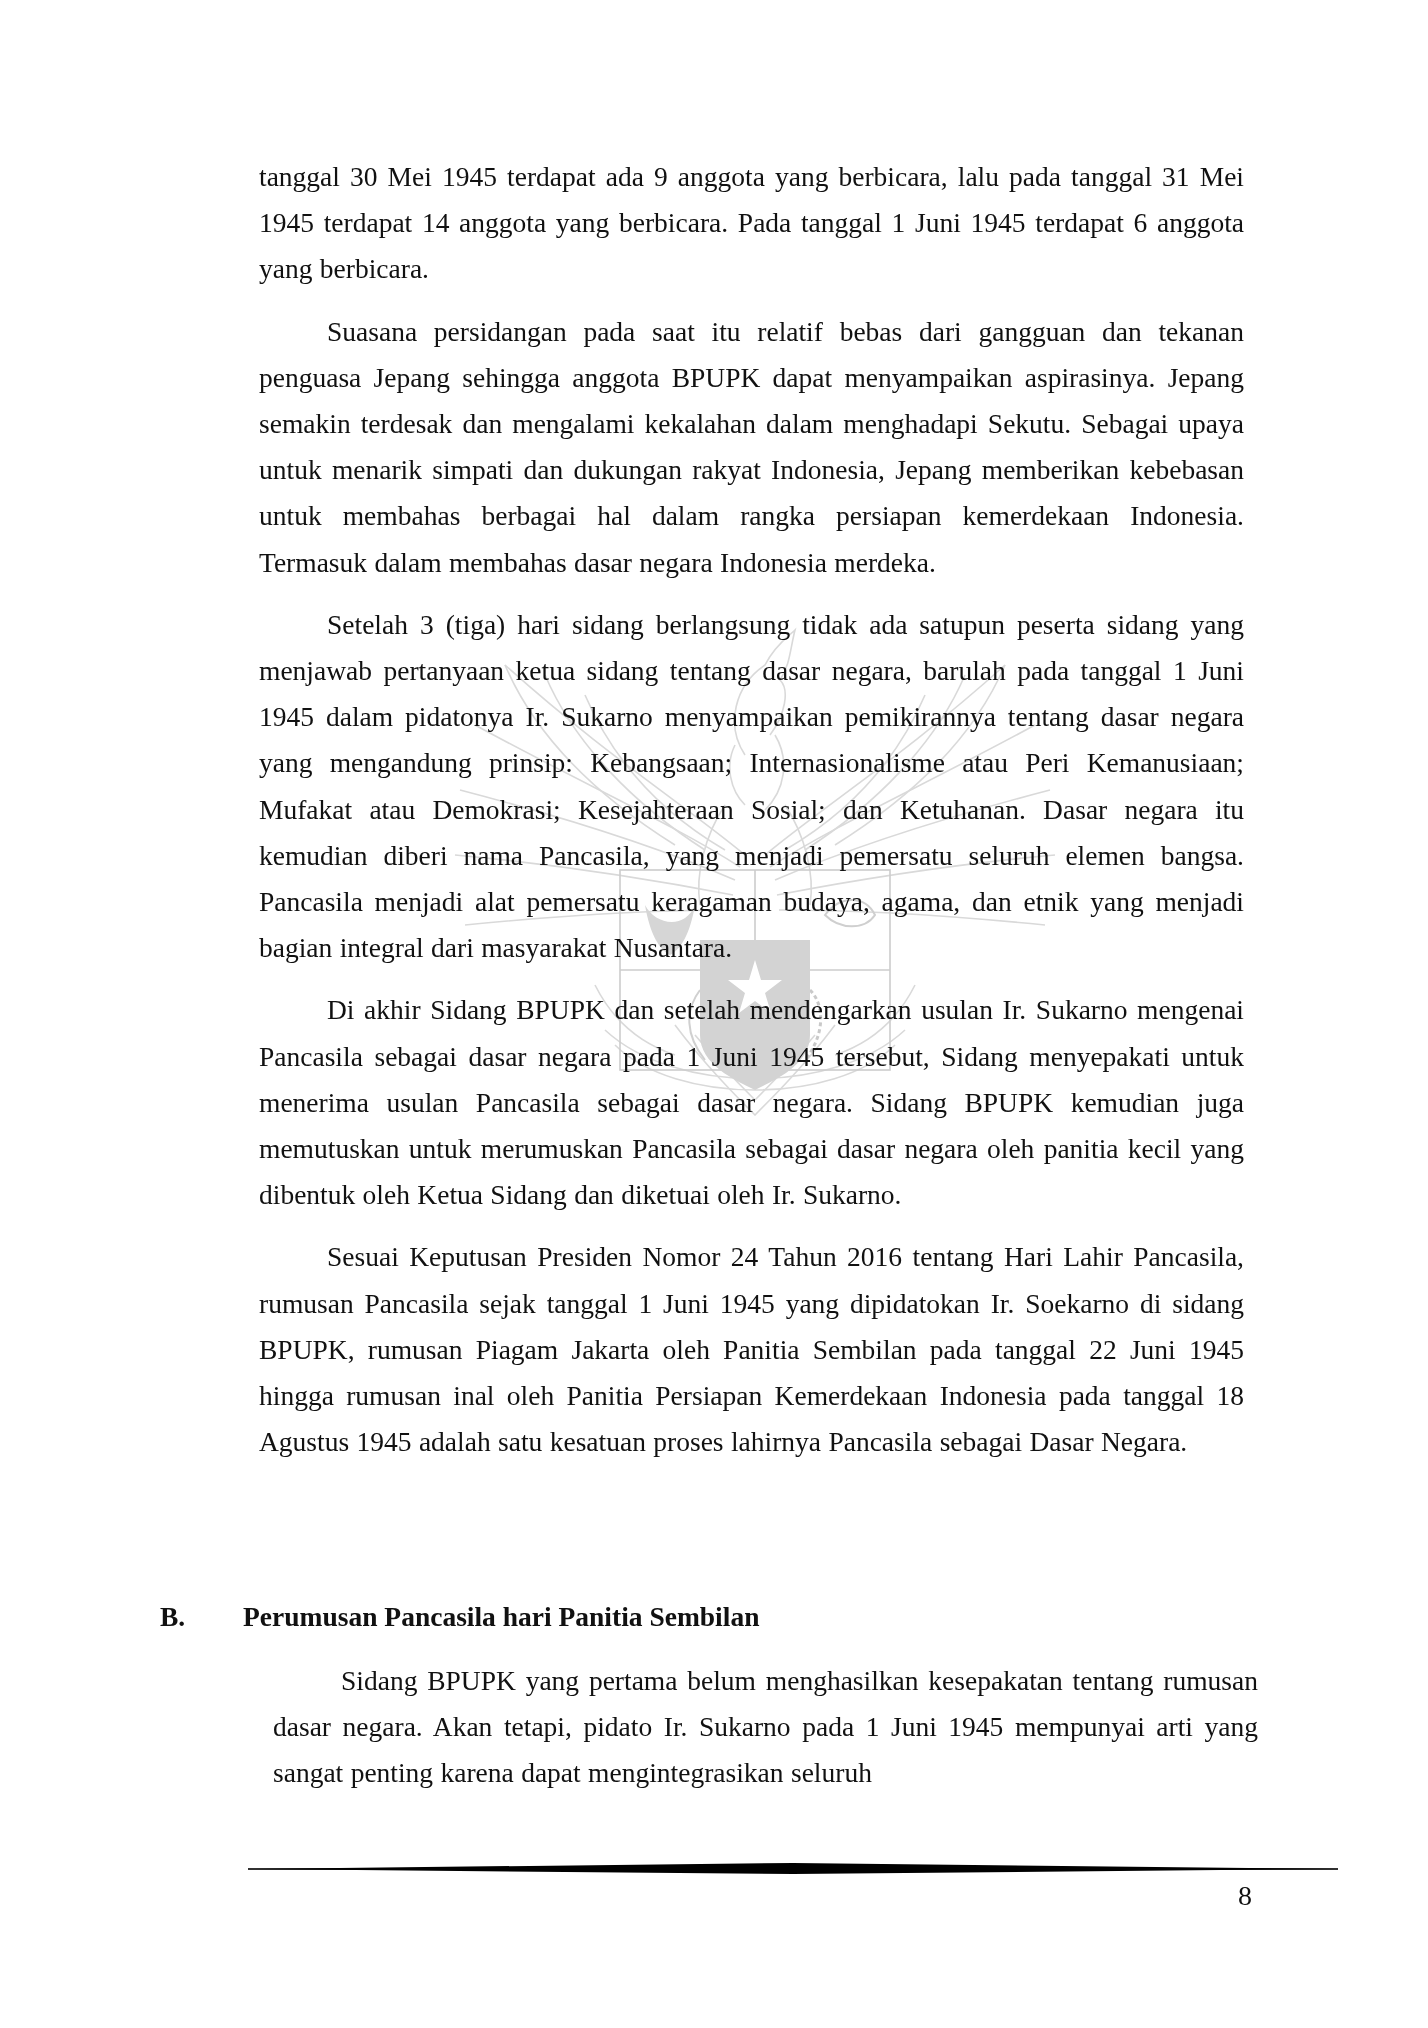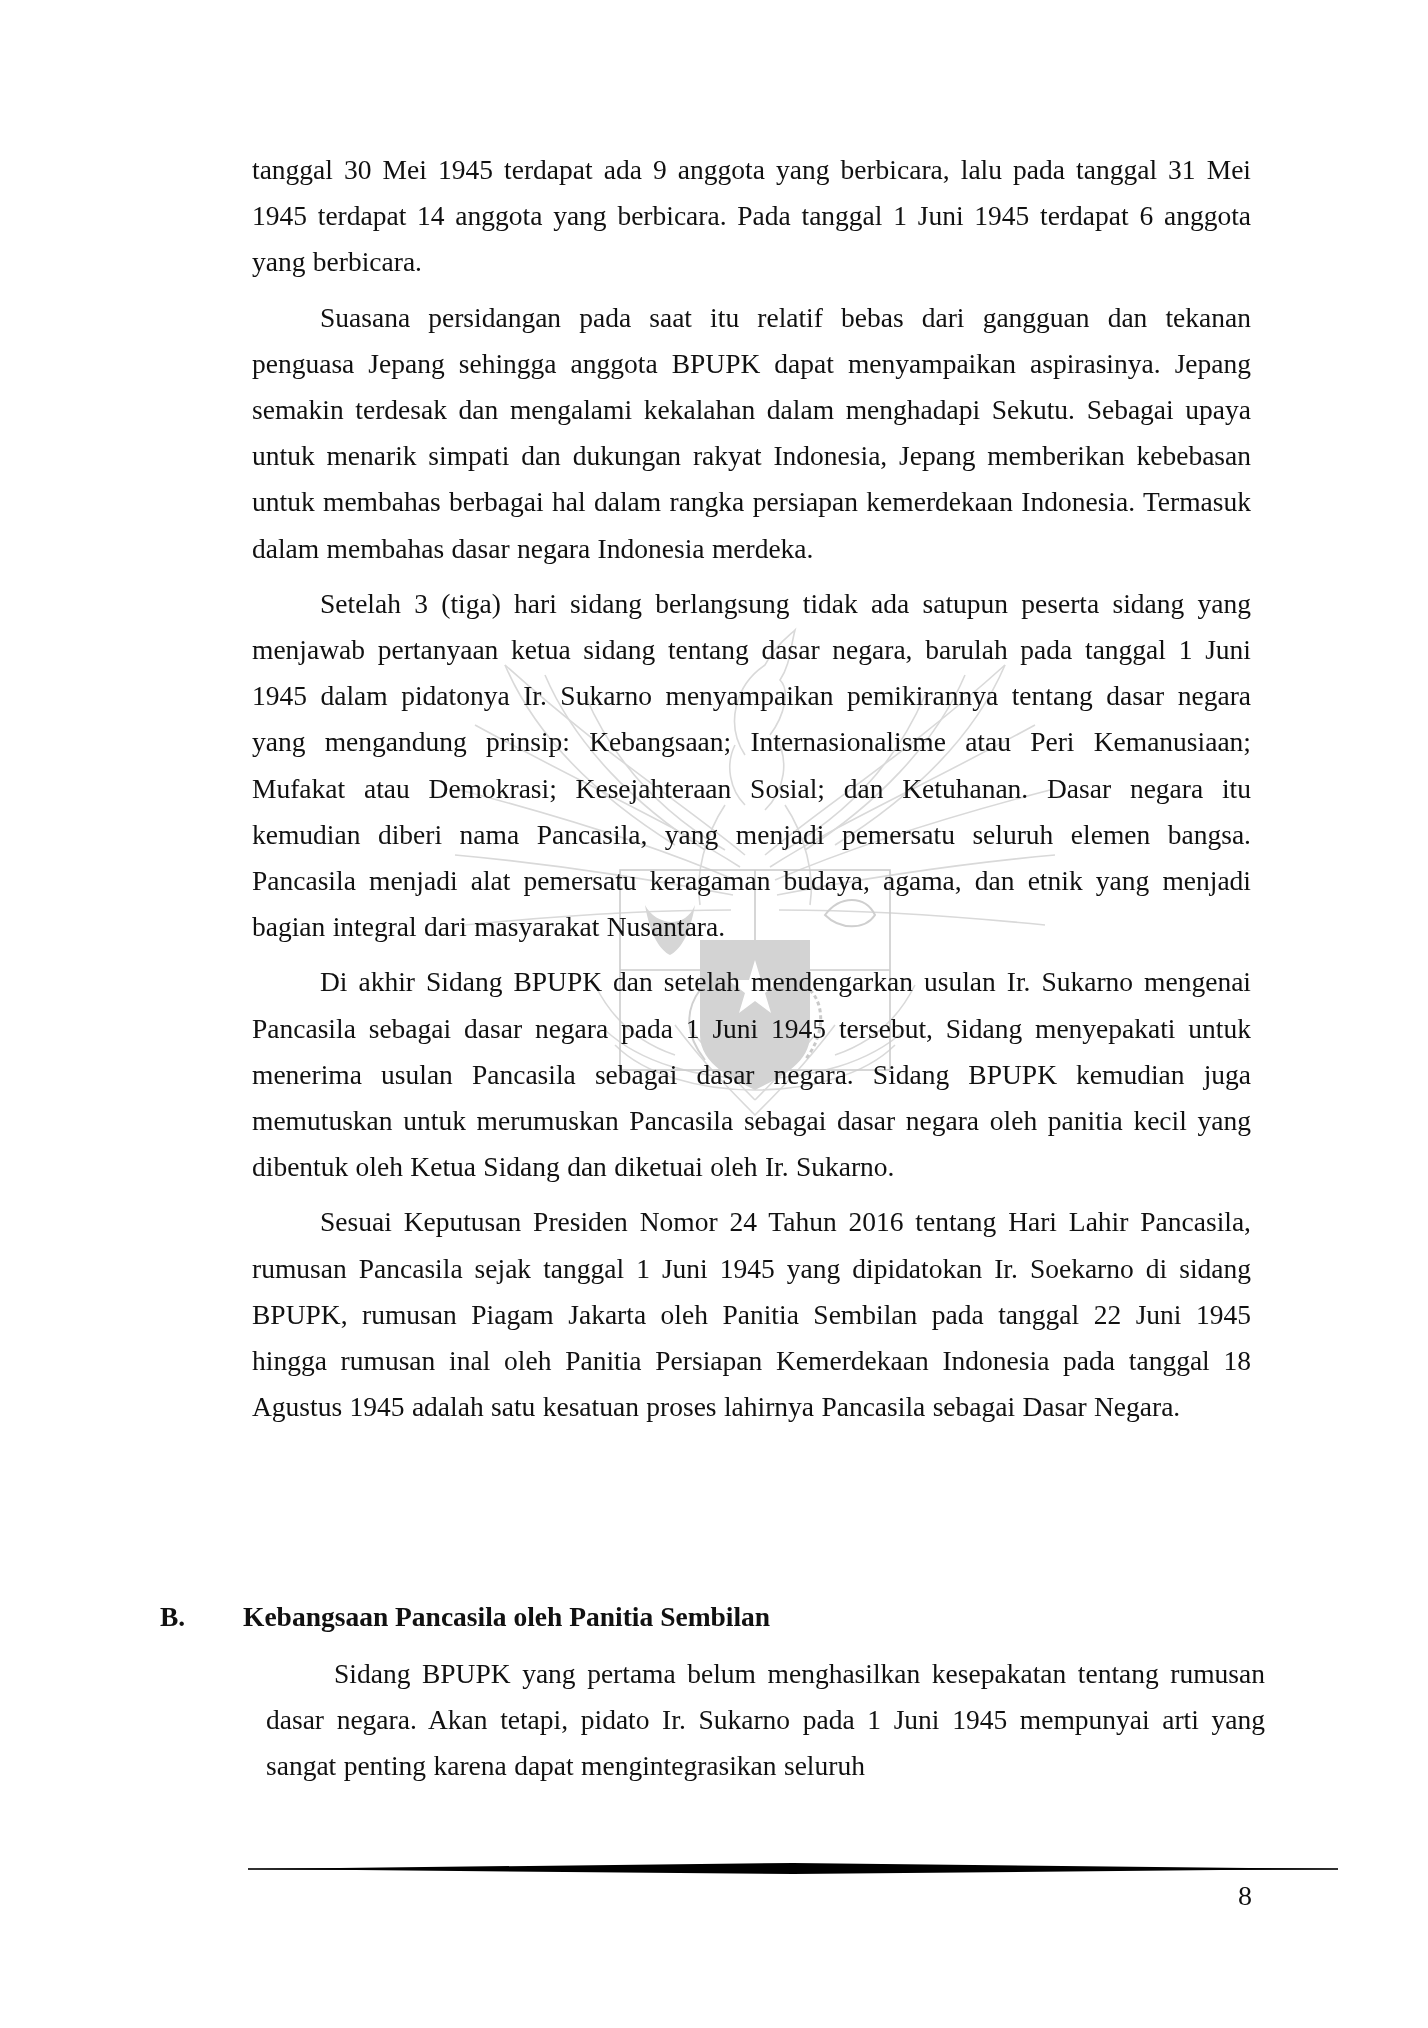--- a/index.html
+++ b/index.html
@@ -32,21 +32,21 @@
       z-index: 0;
     }
     .content {
       position: absolute;
       left: 243px;
       top: 138px;
       width: 1017px;
       z-index: 1;
     }
     .para {
-      margin: 9px;
+      margin: 16px;
       font-size: 27.5px;
       line-height: 46.2px;
       text-align: justify;
       text-indent: 0;
       word-spacing: 0.5px;
     }
     .para.indent {
       text-indent: 68px;
     }
     .heading-row {
@@ -157,21 +157,21 @@
   <div class="content">
     <p class="para">tanggal 30 Mei 1945 terdapat ada 9 anggota yang berbicara, lalu pada tanggal 31 Mei 1945 terdapat 14 anggota yang berbicara. Pada tanggal 1 Juni 1945 terdapat 6 anggota yang berbicara.</p>
     <p class="para indent">Suasana persidangan pada saat itu relatif bebas dari gangguan dan tekanan penguasa Jepang sehingga anggota BPUPK dapat menyampaikan aspirasinya. Jepang semakin terdesak dan mengalami kekalahan dalam menghadapi Sekutu. Sebagai upaya untuk menarik simpati dan dukungan rakyat Indonesia, Jepang memberikan kebebasan untuk membahas berbagai hal dalam rangka persiapan kemerdekaan Indonesia. Termasuk dalam membahas dasar negara Indonesia merdeka.</p>
     <p class="para indent">Setelah 3 (tiga) hari sidang berlangsung tidak ada satupun peserta sidang yang menjawab pertanyaan ketua sidang tentang dasar negara, barulah pada tanggal 1 Juni 1945 dalam pidatonya Ir. Sukarno menyampaikan pemikirannya tentang dasar negara yang mengandung prinsip: Kebangsaan; Internasionalisme atau Peri Kemanusiaan; Mufakat atau Demokrasi; Kesejahteraan Sosial; dan Ketuhanan. Dasar negara itu kemudian diberi nama Pancasila, yang menjadi pemersatu seluruh elemen bangsa. Pancasila menjadi alat pemersatu keragaman budaya, agama, dan etnik yang menjadi bagian integral dari masyarakat Nusantara.</p>
     <p class="para indent">Di akhir Sidang BPUPK dan setelah mendengarkan usulan Ir. Sukarno mengenai Pancasila sebagai dasar negara pada 1 Juni 1945 tersebut, Sidang menyepakati untuk menerima usulan Pancasila sebagai dasar negara. Sidang BPUPK kemudian juga memutuskan untuk merumuskan Pancasila sebagai dasar negara oleh panitia kecil yang dibentuk oleh Ketua Sidang dan diketuai oleh Ir. Sukarno.</p>
     <p class="para indent">Sesuai Keputusan Presiden Nomor 24 Tahun 2016 tentang Hari Lahir Pancasila, rumusan Pancasila sejak tanggal 1 Juni 1945 yang dipidatokan Ir. Soekarno di sidang BPUPK, rumusan Piagam Jakarta oleh Panitia Sembilan pada tanggal 22 Juni 1945 hingga rumusan inal oleh Panitia Persiapan Kemerdekaan Indonesia pada tanggal 18 Agustus 1945 adalah satu kesatuan proses lahirnya Pancasila sebagai Dasar Negara.</p>
   </div>
 
   <div class="heading-row">
     <span class="heading-num">B.</span>
-    <span class="heading-text">Kebangsaan Pancasila oleh Panitia Sembilan</span>
+    <span class="heading-text">Perumusan Pancasila hari Panitia Sembilan</span>
   </div>
 
   <div class="content-b">
     <p class="para indent">Sidang BPUPK yang pertama belum menghasilkan kesepakatan tentang rumusan dasar negara. Akan tetapi, pidato Ir. Sukarno pada 1 Juni 1945 mempunyai arti yang sangat penting karena dapat mengintegrasikan seluruh</p>
   </div>
 
   <svg class="footer-rule" viewBox="0 0 1090 18" preserveAspectRatio="none" xmlns="http://www.w3.org/2000/svg">
     <path d="M0 9 L 545 3 L 1090 9 L 545 14 Z" fill="#000000"></path>
     <rect x="0" y="8.2" width="1090" height="1.6" fill="#000000"></rect>
   </svg>

